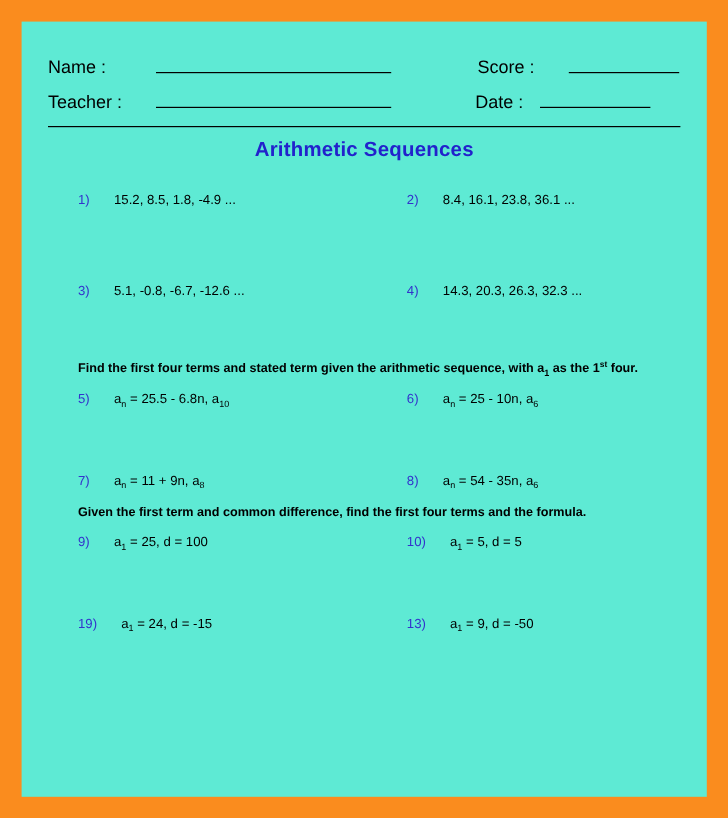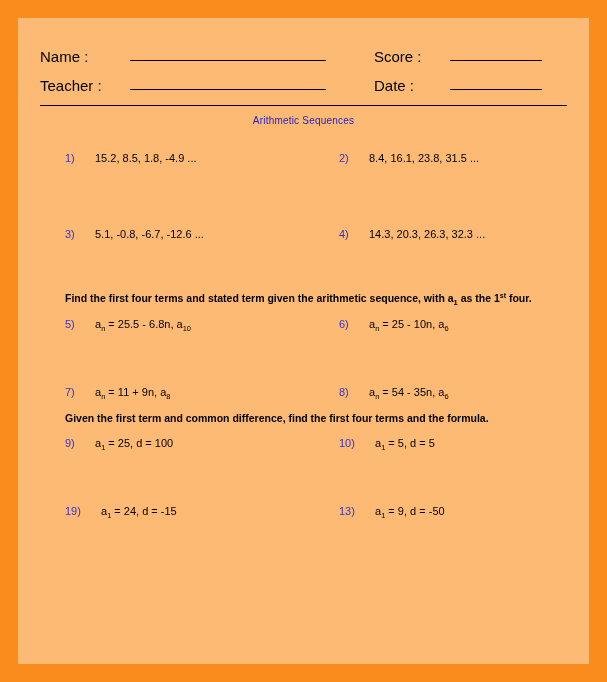--- a/index.html
+++ b/index.html
@@ -12,21 +12,21 @@
     background: #FA8C1E;
     font-family: "Liberation Sans", sans-serif;
     overflow: hidden;
   }
   .page {
     position: absolute;
     left: 18px;
     top: 18px;
     width: 571px;
     height: 646px;
-    background: #fdba74;
+    background: #5eead4;
     box-sizing: border-box;
   }
 
   
   .header {
     padding: 18px 22px 0 22px;
   }
   .hdr-row {
     display: flex;
     align-items: flex-end;
@@ -38,34 +38,34 @@
     white-space: nowrap;
   }
   .hdr-line {
     border-bottom: 1.6px solid #000;
     height: 1px;
     margin-bottom: 4px;
   }
   .lbl-name    { width: 72px; }
   .lbl-teacher { width: 72px; }
   .line-left   { width: 196px; margin-left: 18px; }
-  .lbl-score   { width: 62px; margin-left: 48px; }
-  .lbl-date    { width: 62px; margin-left: 48px; }
+  .lbl-score   { width: 62px; margin-left: 72px; }
+  .lbl-date    { width: 62px; margin-left: 48px; text-align: right; }
   .line-right  { width: 92px; margin-left: 14px; }
 
   .rule {
     border-bottom: 1.7px solid #000;
     margin: 11px 22px 0 22px;
   }
 
   .title {
     text-align: center;
     color: #2222CC;
-    font-weight: normal;
-    font-size: 10px;
+    font-weight: bold;
+    font-size: 17px;
     margin-top: 9px;
     letter-spacing: 0.2px;
   }
 
   
   .section { margin-top: 14px; }
   .instruction {
     font-size: 10.5px;
     font-weight: bold;
     color: #000;
@@ -135,21 +135,21 @@
 
   <div class="section">
     <div class="gap-sm"></div>
     <div class="problem-row">
       <div class="problem col-left">
         <span class="pnum">1)</span>
         <span class="ptext">15.2, 8.5, 1.8, -4.9 ...</span>
       </div>
       <div class="problem col-right">
         <span class="pnum">2)</span>
-        <span class="ptext">8.4, 16.1, 23.8, 31.5 ...</span>
+        <span class="ptext">8.4, 16.1, 23.8, 36.1 ...</span>
       </div>
     </div>
     <div class="gap-lg"></div>
     <div class="problem-row">
       <div class="problem col-left">
         <span class="pnum">3)</span>
         <span class="ptext">5.1, -0.8, -6.7, -12.6 ...</span>
       </div>
       <div class="problem col-right">
         <span class="pnum">4)</span>

